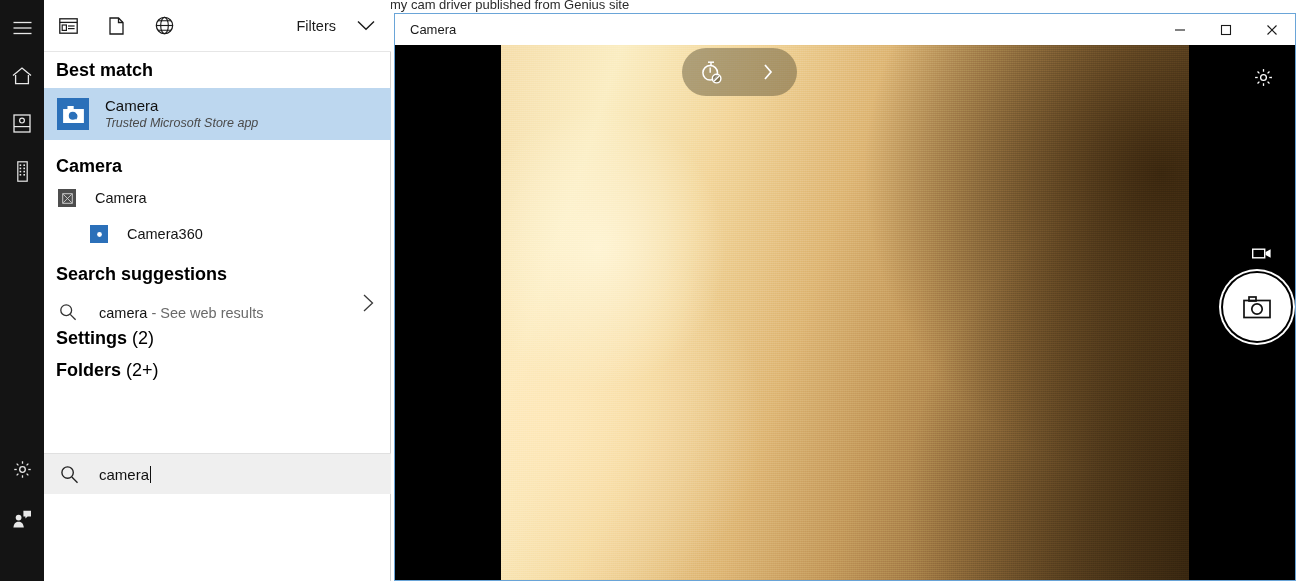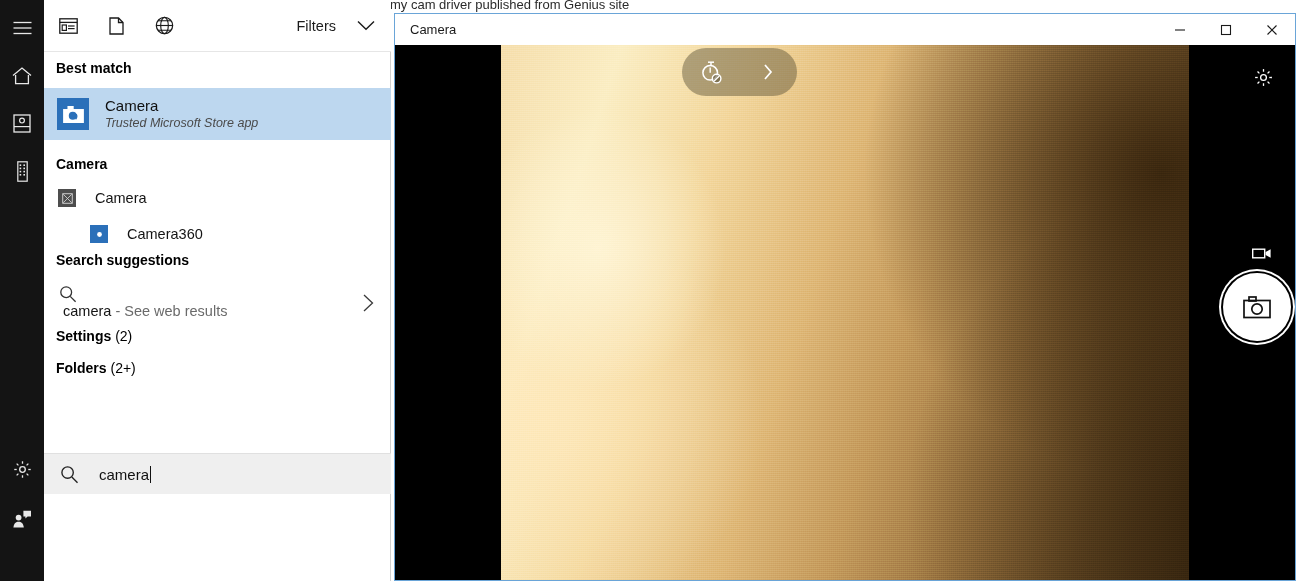--- a/index.html
+++ b/index.html
@@ -61,21 +61,21 @@
   }
   .filters-label {
     position: absolute; right: 12px; top: 0; height: 52px;
     display: flex; align-items: center; gap: 21px;
     font-size: 14.5px; color: #1b1b1b;
     padding: 0 4px;
   }
 
   .section-head {
     position: absolute; left: 12px;
-    font-size: 14px; font-weight: bold; color: #000000;
+    font-size: 18px; font-weight: bold; color: #000000;
     white-space: nowrap;
   }
   .section-head .light { font-weight: normal; }
 
   .bestmatch-row {
     position: absolute; left: 0; width: 347px; height: 52px;
     background: #bdd7ef;
     display: flex; align-items: center;
   }
   .tile-camera {
@@ -96,21 +96,21 @@
     width: 18px; height: 18px; margin-left: 14px;
     display: flex; align-items: center; justify-content: center;
     flex: 0 0 auto;
   }
   .mini-tile.broken { background: #4d4d4d; }
   .mini-tile.blue  { background: #2b70b9; }
   .result-label { margin-left: 19px; font-size: 14.5px; color: #141414; }
 
   .suggest-row {
     position: absolute; left: 0; width: 347px; height: 36px;
-    display: flex; align-items: flex-start; flex-direction: column;
+    display: flex; align-items: flex-end;
   }
   .suggest-icon { width: 24px; margin-left: 12px; display:flex; align-items:center; justify-content:center; }
   .suggest-text { margin-left: 19px; font-size: 14.5px; color: #141414; }
   .suggest-text .dim { color: #6a6a6a; }
   .suggest-chev { position: absolute; right: 16px; top: 8px; }
 
   
   .searchbar {
     position: absolute; left: 44px; bottom: 0; width: 347px; height: 41px;
     background: #efefef; border-top: 1px solid #e0e0e0;
@@ -375,21 +375,21 @@
 
     <div class="result-row" style="top:217px;padding-left:32px;">
       <div class="mini-tile blue">
         <svg width="11" height="11" viewBox="0 0 12 12">
             <circle cx="6" cy="6" r="2.6" fill="#ffffff"></circle>
           </svg>
       </div>
       <span class="result-label">Camera360</span>
     </div>
 
-    <div class="section-head" style="top:252px;">Search suggestions</div>
+    <div class="section-head" style="top:264px;">Search suggestions</div>
 
     <div class="suggest-row" style="top:285px;">
       <div class="suggest-icon">
         <svg width="18" height="18" viewBox="0 0 18 18">
           <circle cx="7.2" cy="7.2" r="5.4" fill="none" stroke="#333" stroke-width="1.3"></circle>
           <line x1="11.2" y1="11.4" x2="16.6" y2="16.8" stroke="#333" stroke-width="1.3"></line>
         </svg>
       </div>
       <span class="suggest-text"><span>camera</span><span class="dim"> - See web results</span></span>
       <span class="suggest-chev">

